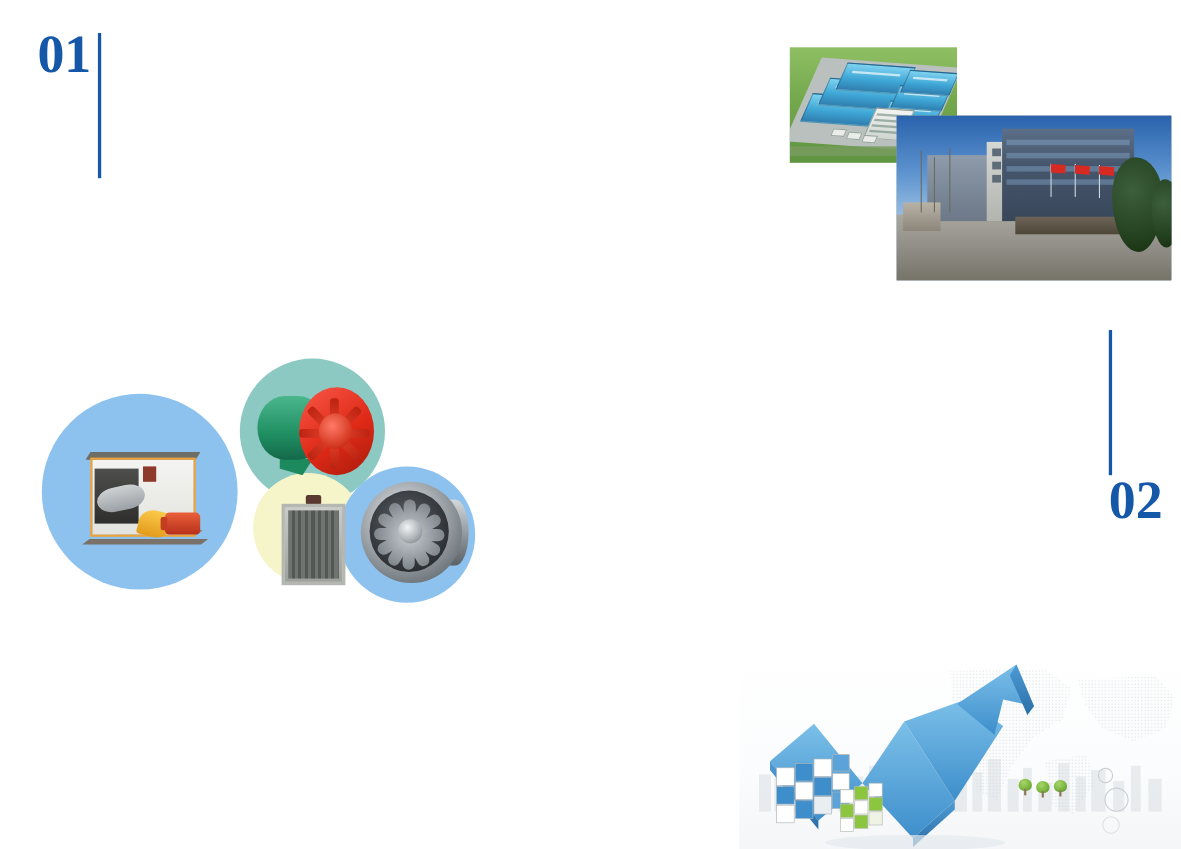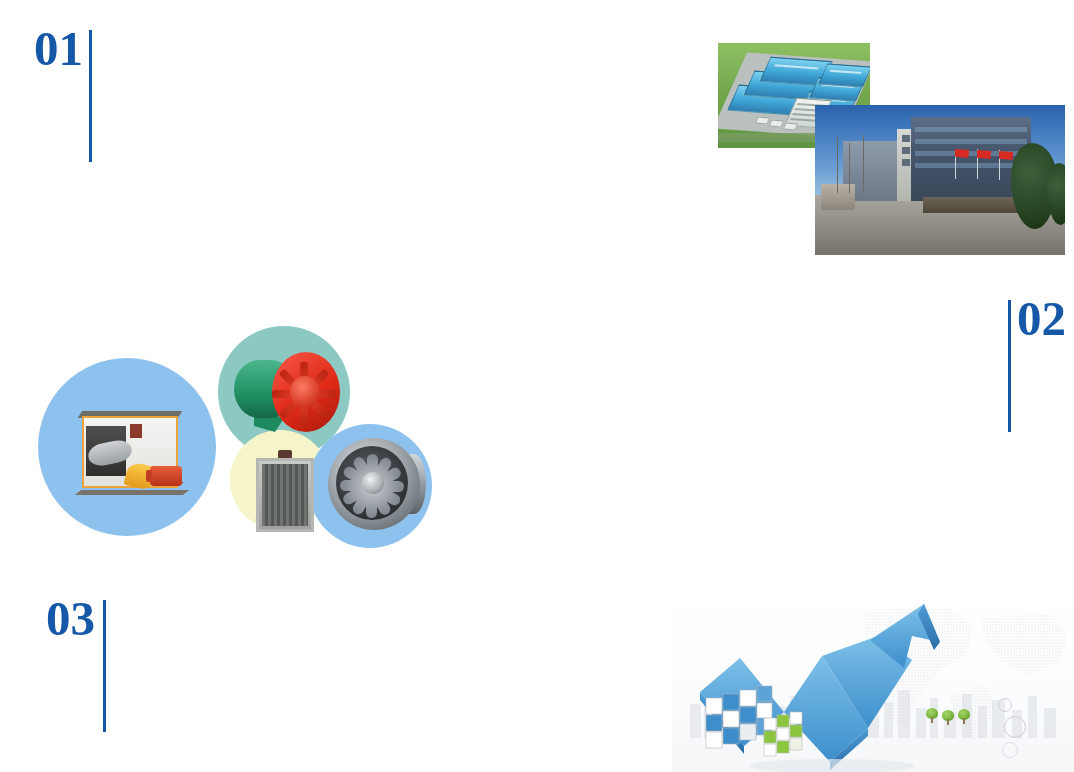--- a/index.html
+++ b/index.html
@@ -34,21 +34,21 @@
   }
   .marker-rule {
     width: 3px;
     background: #1558a8;
     flex: none;
   }
 
   #marker-01 { left: 34px; top: 26px; }
   #marker-01 .marker-rule { height: 132px; margin-left: 6px; margin-top: 4px; }
 
-  #marker-02 { left: 1008px; top: 296px; }
+  #marker-02 { left: 1008px; top: 296px; flex-direction: column; }
   #marker-02 .marker-rule { height: 132px; margin-right: 6px; margin-top: 4px; }
 
   #marker-03 { left: 46px; top: 596px; }
   #marker-03 .marker-rule { height: 132px; margin-left: 8px; margin-top: 4px; }
 
   
   #factory-render {
     position: absolute;
     left: 718px;
     top: 43px;
@@ -559,24 +559,20 @@
         <div class="am-blade" style="transform:rotate(210deg)"></div>
         <div class="am-blade" style="transform:rotate(240deg)"></div>
         <div class="am-blade" style="transform:rotate(270deg)"></div>
         <div class="am-blade" style="transform:rotate(300deg)"></div>
         <div class="am-blade" style="transform:rotate(330deg)"></div>
       </div>
       <div class="am-hub"></div>
     </div>
   </div>
 
-  <div class="section-marker" id="marker-03">
-    <span class="marker-num">03</span>
-    <span class="marker-rule"></span>
-  </div>
 
   <div id="slogan-banner">
 
     <svg class="worldmap" viewBox="0 0 230 150">
       <defs>
         <pattern id="dots" width="3" height="3" patternUnits="userSpaceOnUse">
           <circle cx="1" cy="1" r="0.7" fill="#c6ccd2"></circle>
         </pattern>
       </defs>
       <path d="M10,10 L96,8 L120,26 L112,54 L86,70 L66,96 L52,128 L34,118 L28,86 L12,58 Z" fill="url(#dots)"></path>

